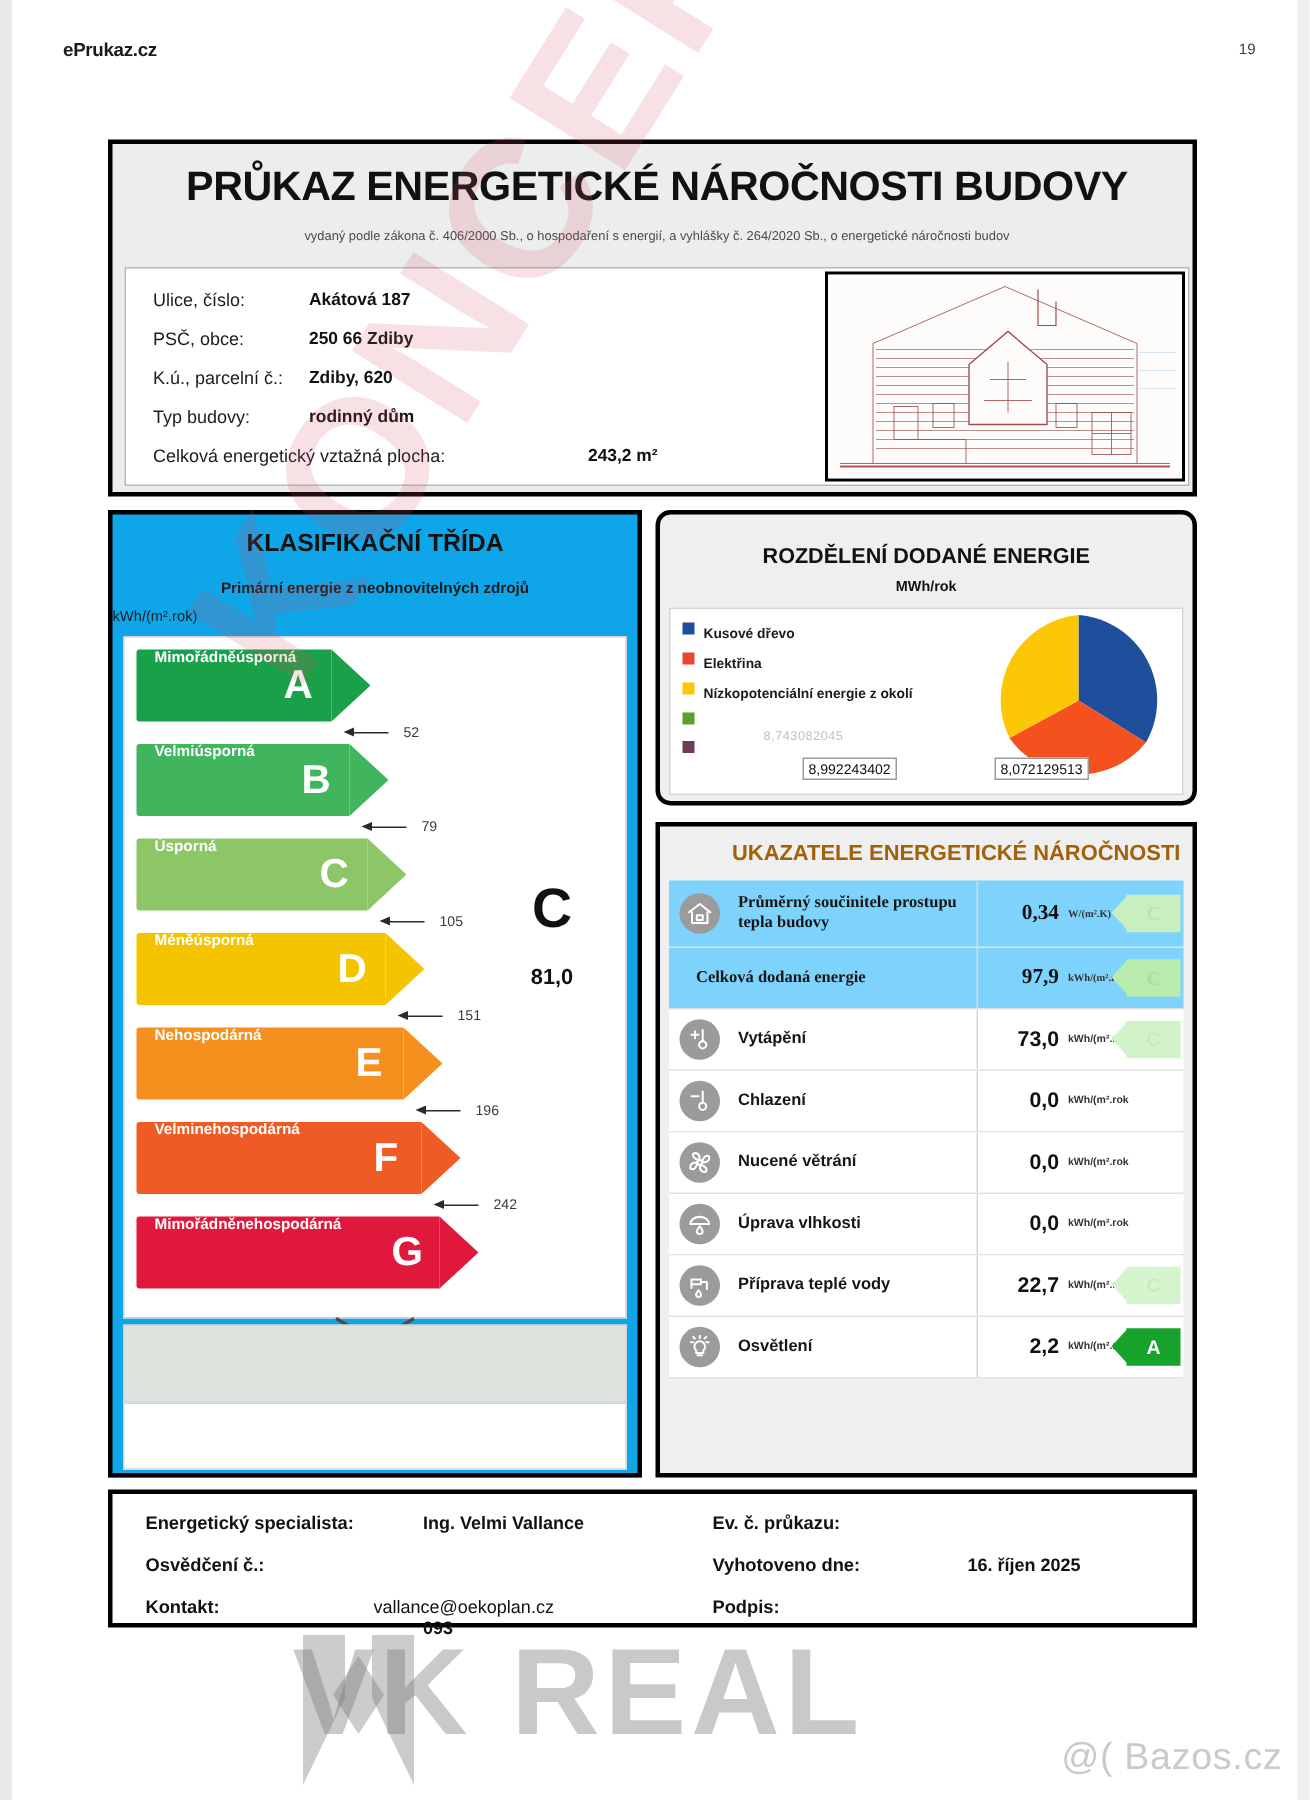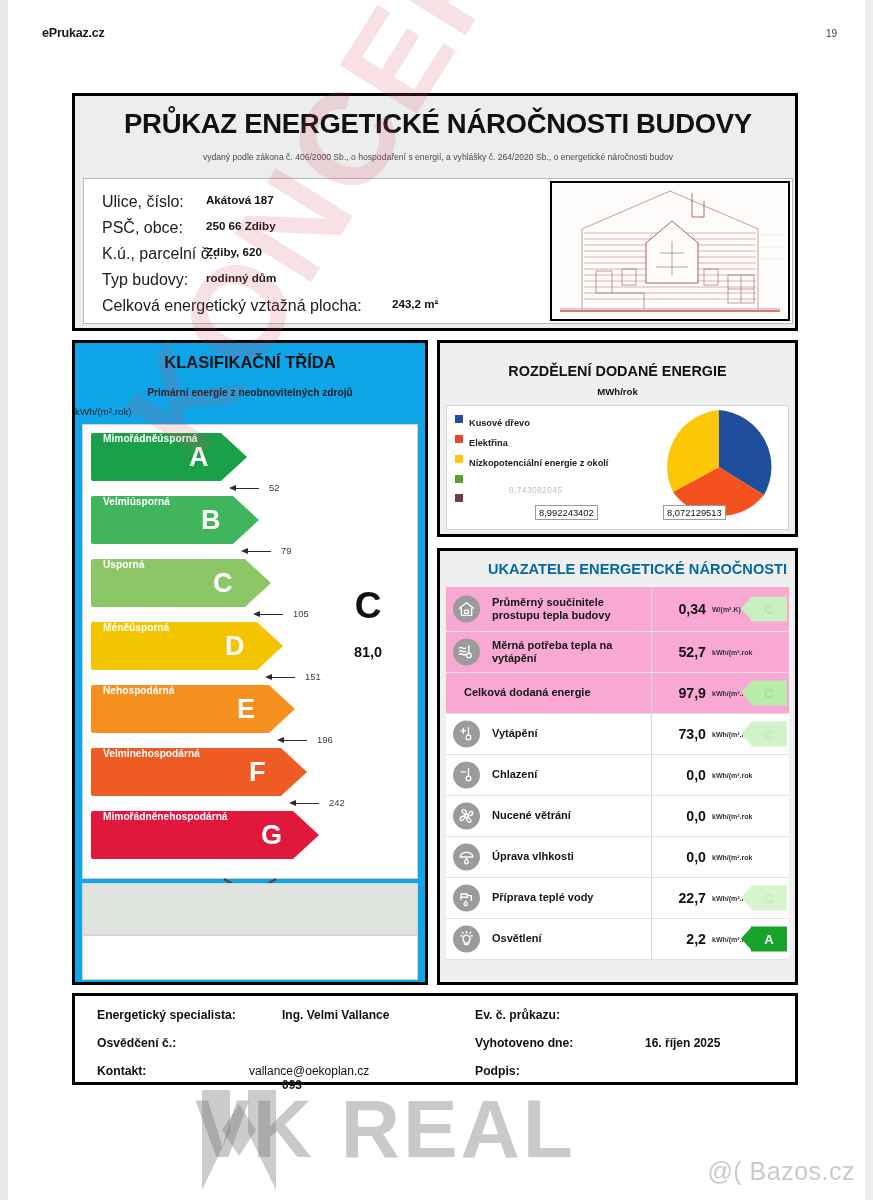--- a/index.html
+++ b/index.html
@@ -44,21 +44,21 @@
   .title-sub {
     position: absolute; left: 0; top: 56px; width: 726px; text-align: center;
     font-size: 8.6px; color: #4a4a4a;
   }
   .info-panel {
     position: absolute; left: 8px; top: 82px; width: 710px; height: 146px;
     background: #ffffff; border: 1px solid #b9b9b9;
   }
   .info-rows { position: absolute; left: 18px; top: 12px; width: 470px; }
   .irow { position: relative; height: 26px; }
-  .ilab { position: absolute; left: 0; top: 2px; font-size: 16px; color: #1b1b1b; }
+  .ilab { position: absolute; left: 0; top: 2px; font-size: 12px; color: #1b1b1b; }
   .ival { position: absolute; left: 104px; top: 2px; font-size: 11.6px; font-weight: bold; color: #111; }
   .irow.wide .ival { left: 290px; }
   .house-img {
     position: absolute; right: 2px; top: 2px; width: 240px; height: 140px;
     border: 2px solid #000; background: #fdfdfd; overflow: hidden;
   }
 
   
   #class-block { left: 72px; top: 340px; width: 356px; height: 645px; background:#0ea5e9; }
   .cl-title {
@@ -122,21 +122,21 @@
   .cl-foot2 {
     position: absolute; left: 7px; top: 592px; width: 336px; height: 45px;
     background: #ffffff; border: 1px solid #d2d6d2;
   }
   .chev {
     position: absolute; left: 50%; top: 534px; margin-left: -28px;
     width: 56px; height: 20px;
   }
 
   
-  #pie-block { left: 437px; top: 340px; width: 361px; height: 197px; background:#efefef; }
+  #pie-block { left: 437px; top: 340px; width: 361px; height: 197px; background:#efefef;border-radius:10px; }
   .pie-title {
     position: absolute; left: 0; top: 20px; width: 355px; text-align: center;
     font-size: 14.4px; font-weight: bold; color: #111;
   }
   .pie-unit {
     position: absolute; left: 0; top: 43px; width: 355px; text-align: center;
     font-size: 9.6px; font-weight: bold; color: #111;
   }
   .pie-body {
     position: absolute; left: 6px; top: 62px; width: 343px; height: 125px;
@@ -155,28 +155,28 @@
   }
   .dlabel {
     position: absolute; border: 1px solid #9b9b9b; background: #ffffff;
     font-size: 9.4px; color: #111; padding: 1px 3px; white-space: nowrap;
   }
 
   
   #ind-block { left: 437px; top: 548px; width: 361px; height: 437px; background:#efefef; }
   .ind-title {
     position: absolute; left: 0; top: 10px; width: 355px; text-align: center;
-    font-size: 14.6px; font-weight: bold; color: #0369a1; padding-left: 40px;
+    font-size: 14.6px; font-weight: bold; color: #a16207; padding-left: 40px;
   }
   .ind-list { position: absolute; left: 6px; top: 36px; width: 343px; }
   .ind-row {
     position: relative; height: 41px; border-bottom: 1px solid #e2e2e2;
     background: #ffffff;
   }
-  .ind-row.shade { background: #f9a8d4; }
+  .ind-row.shade { background: #7dd3fc; font-family: Liberation Serif, serif; }
   .ind-row.tall { height: 45px; }
   .ind-ico {
     position: absolute; left: 7px; top: 50%; transform: translateY(-50%);
     width: 27px; height: 27px; border-radius: 50%; background: #9b9b9b;
     display: flex; align-items: center; justify-content: center;
   }
   .ind-name {
     position: absolute; left: 46px; top: 50%; transform: translateY(-50%);
     width: 160px; font-size: 11px; font-weight: bold; color: #151515; line-height: 1.2;
   }
@@ -460,35 +460,20 @@
           <div class="vsep"></div>
           <div class="ind-name">Průměrný součinitele prostupu tepla budovy</div>
           <div class="ind-val">0,34</div>
           <div class="ind-unit">W/(m².K)</div>
           <div class="ind-badge">
             <div class="badge-tip" style="border-right: 11px solid rgb(201, 239, 192);"></div>
             <div class="badge-shape" style="background: rgb(201, 239, 192); color: rgb(183, 227, 173);">C</div>
           </div>
         </div>
         <div class="ind-row shade">
-          <div class="ind-ico">
-            <svg width="19" height="19" viewBox="0 0 24 24" fill="none" stroke="#ffffff" stroke-width="1.7" stroke-linecap="round" stroke-linejoin="round">
-              <path d="M15 4 v9"></path>
-              <circle cx="15" cy="16.5" r="3"></circle>
-              <path d="M3 7 q2-1.6 4 0 t4 0"></path>
-              <path d="M3 11 q2-1.6 4 0 t4 0"></path>
-              <path d="M3 15 q2-1.6 4 0 t4 0"></path>
-            </svg>
-          </div>
-          <div class="vsep"></div>
-          <div class="ind-name">Měrná potřeba tepla na vytápění</div>
-          <div class="ind-val">52,7</div>
-          <div class="ind-unit">kWh/(m².rok</div>
-        </div>
-        <div class="ind-row shade">
           <div class="vsep"></div>
           <div class="ind-name nolead">Celková dodaná energie</div>
           <div class="ind-val">97,9</div>
           <div class="ind-unit">kWh/(m².rok</div>
           <div class="ind-badge">
             <div class="badge-tip" style="border-right: 11px solid rgb(185, 235, 172);"></div>
             <div class="badge-shape" style="background: rgb(185, 235, 172); color: rgb(168, 221, 156);">C</div>
           </div>
         </div>
         <div class="ind-row">

